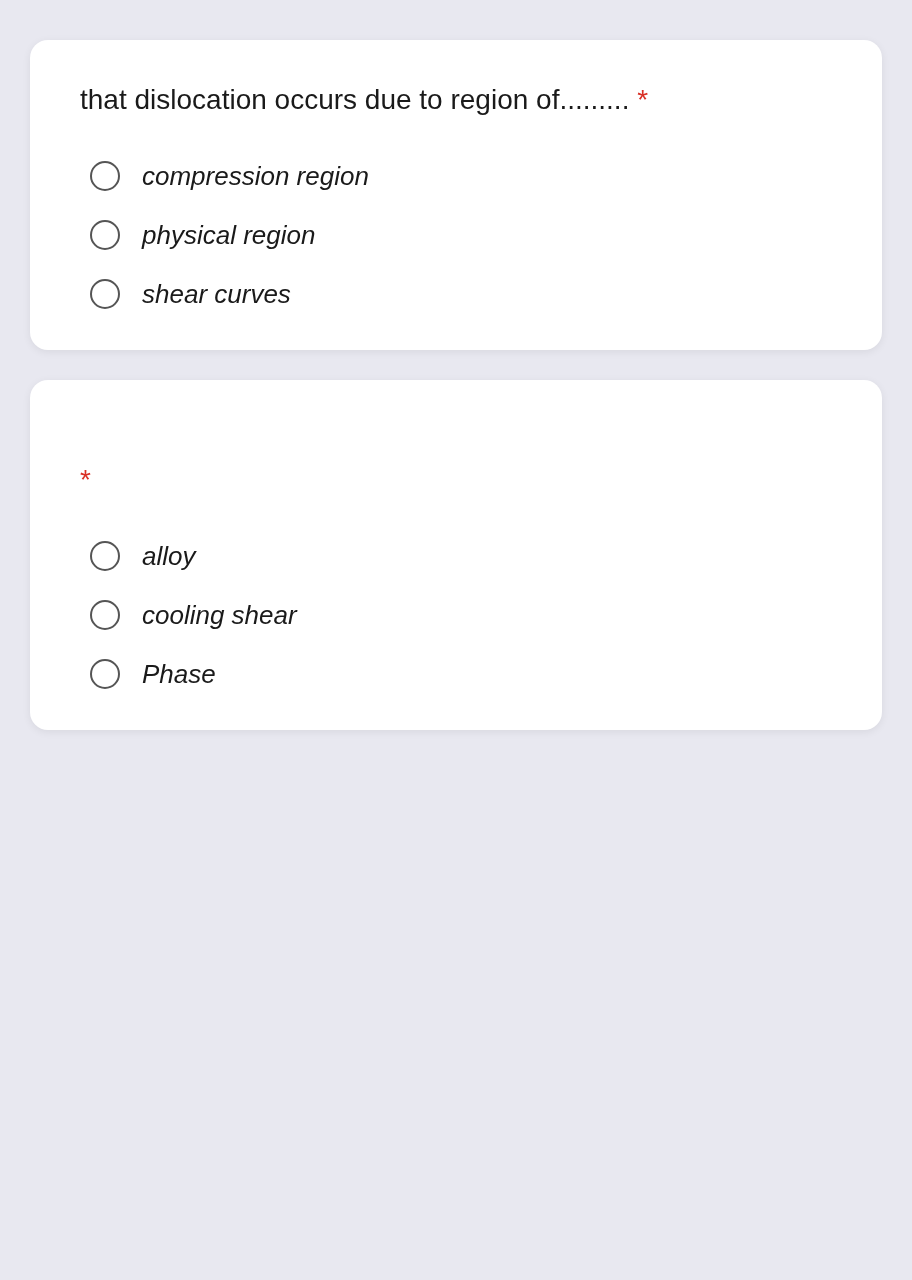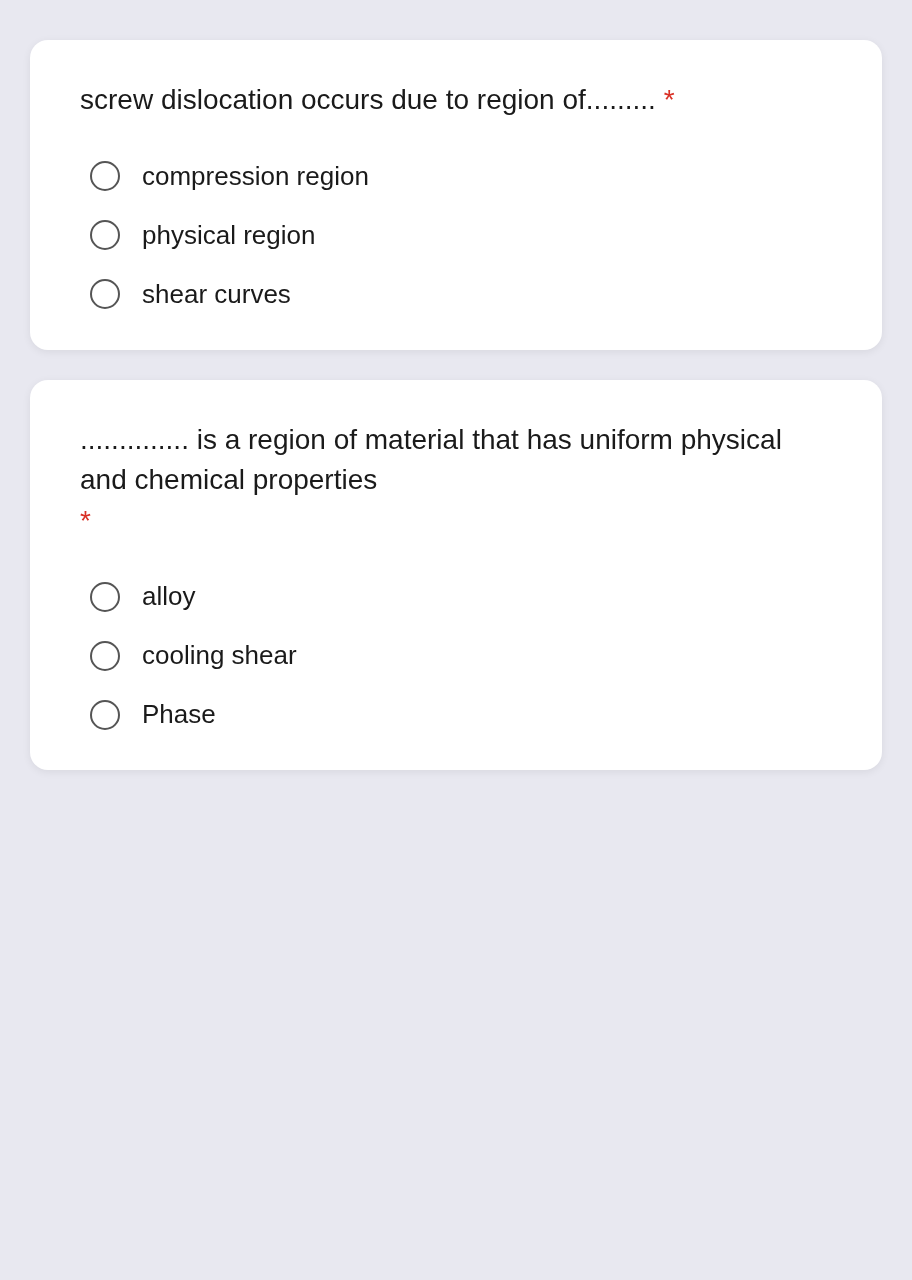--- a/index.html
+++ b/index.html
@@ -38,20 +38,21 @@
     .required-star {
       color: #d93025;
       font-size: 28px;
     }
 
     .options-list {
       display: flex;
       flex-direction: column;
       gap: 28px;
       padding-left: 10px;
+      font-style: italic;
     }
 
     .option-item {
       display: flex;
       align-items: center;
       gap: 22px;
       cursor: pointer;
     }
 
     .radio-circle {
@@ -66,21 +67,21 @@
     .option-label {
       font-size: 26px;
       color: #1a1a1a;
     }
   </style>
 </head>
 <body>
 
 <div class="card">
   <div class="question-text">
-    <span>screw dislocation occurs due to region of......... </span><span class="required-star">*</span>
+    <span>that dislocation occurs due to region of......... </span><span class="required-star">*</span>
   </div>
   <div class="options-list">
 
     <div class="option-item">
       <div class="radio-circle"></div>
       <span class="option-label">compression region</span>
     </div>
 
     <div class="option-item">
       <div class="radio-circle"></div>
@@ -90,21 +91,21 @@
     <div class="option-item">
       <div class="radio-circle"></div>
       <span class="option-label">shear curves</span>
     </div>
 
   </div>
 </div>
 
 <div class="card">
   <div class="question-text">
-    <span>.............. is a region of material that has uniform physical and chemical properties</span><br>
+    <br>
     <span class="required-star">*</span>
   </div>
   <div class="options-list">
 
     <div class="option-item">
       <div class="radio-circle"></div>
       <span class="option-label">alloy</span>
     </div>
 
 

